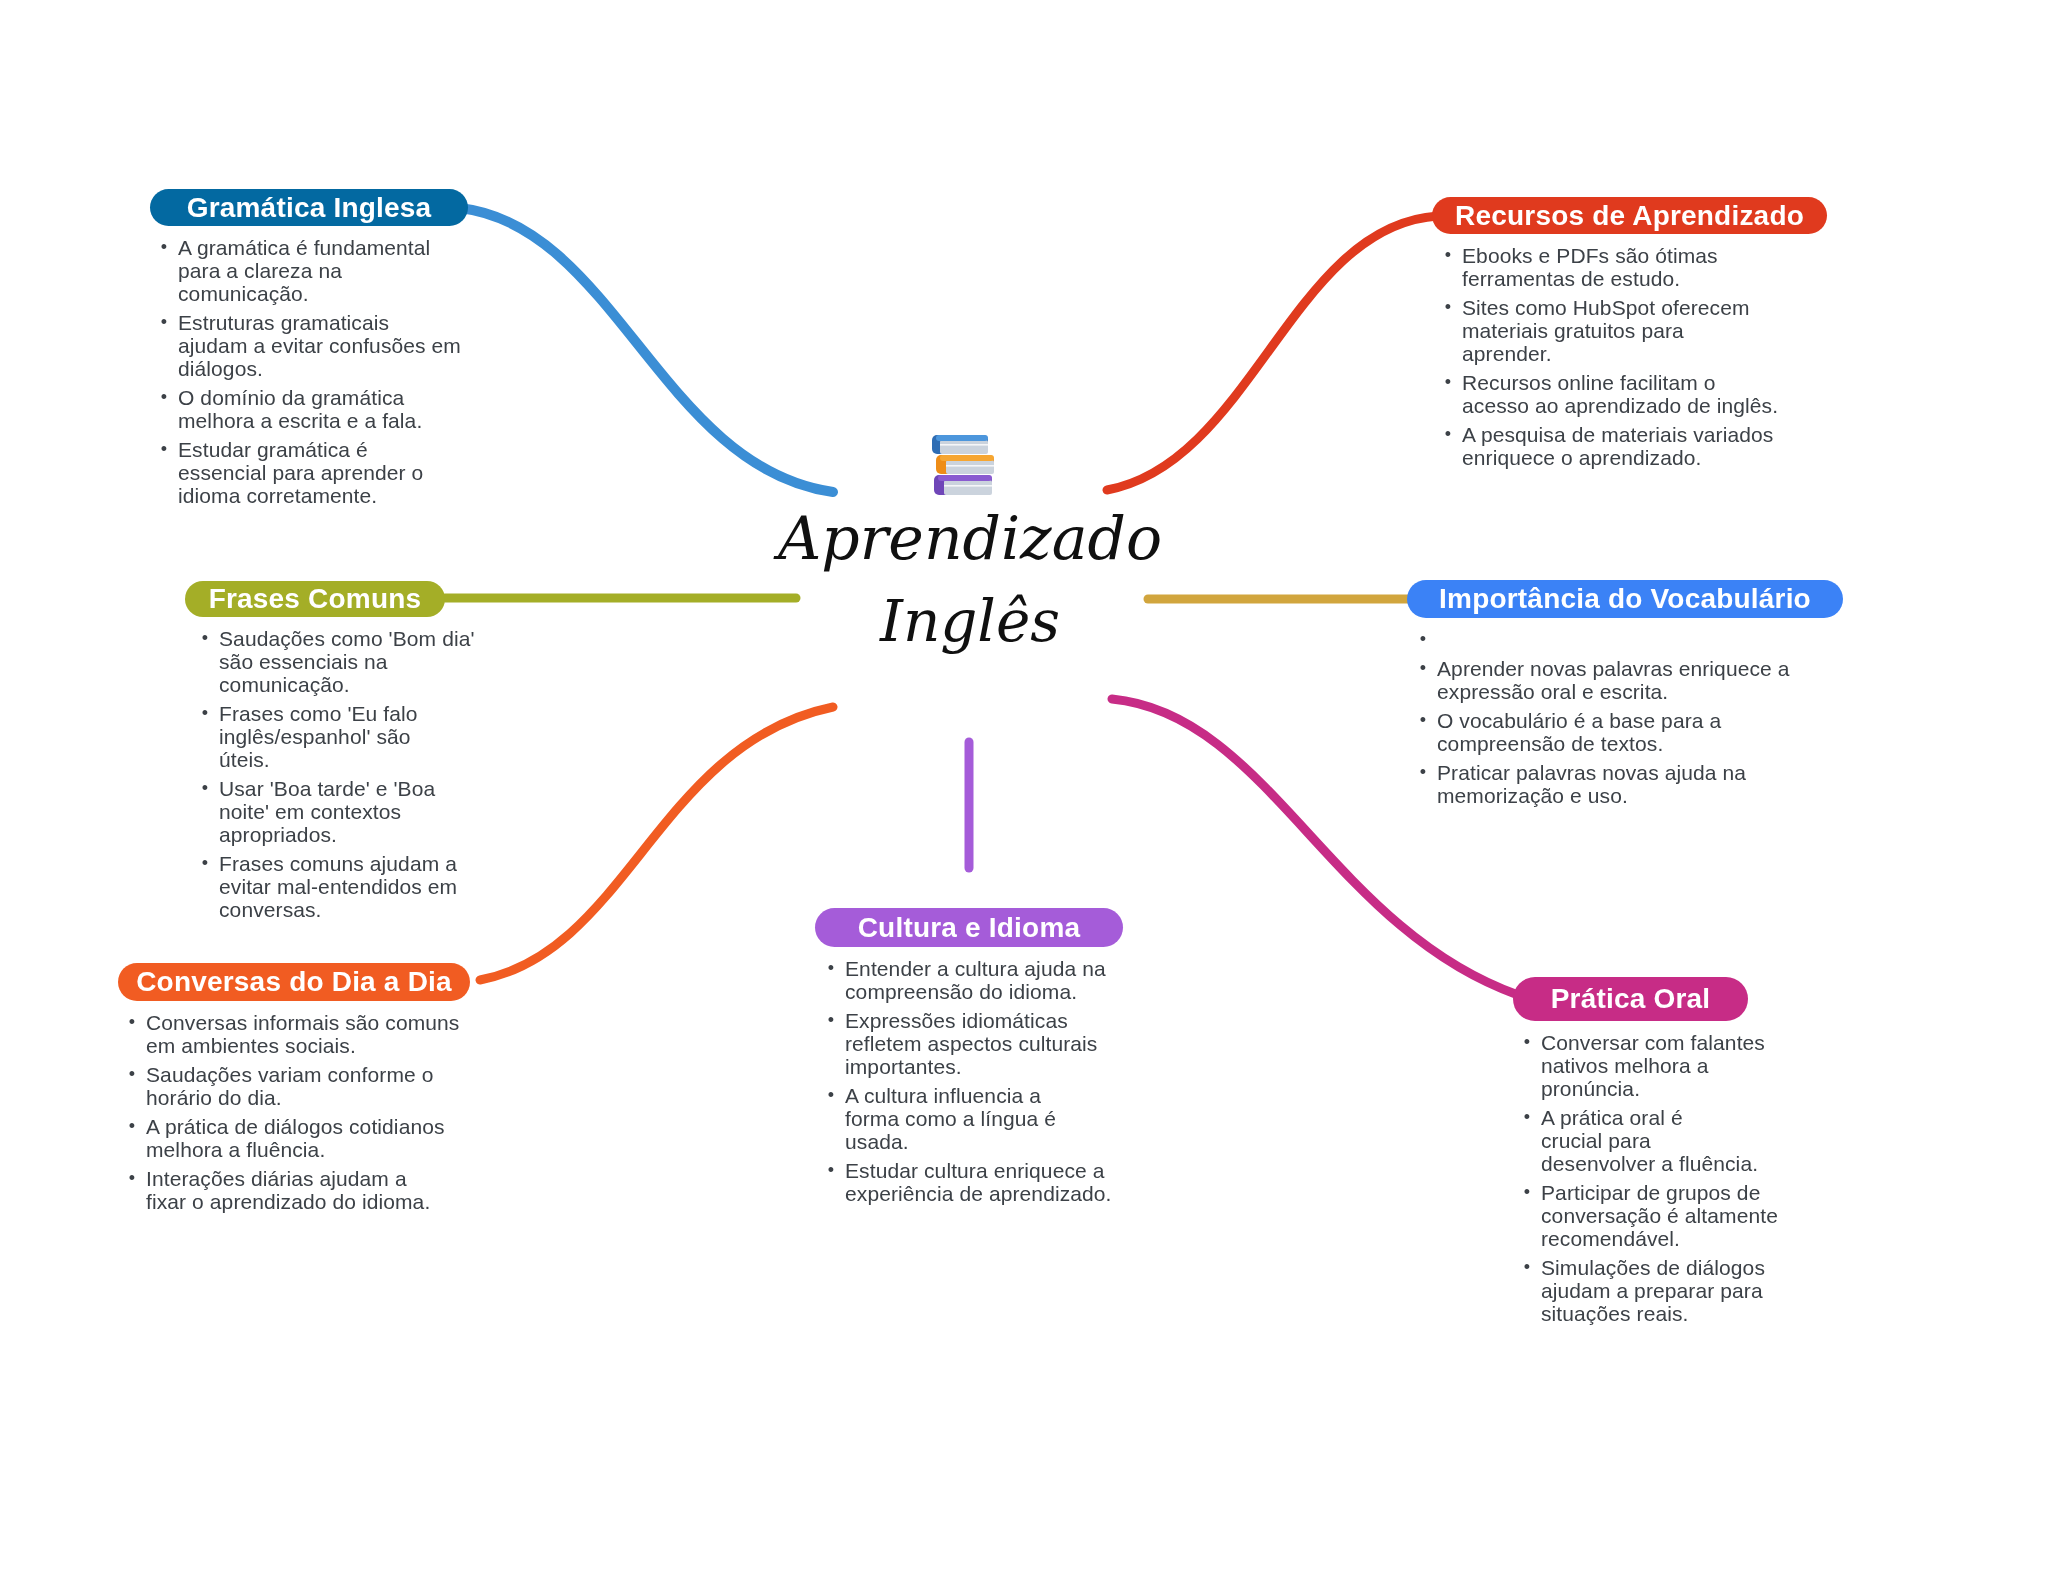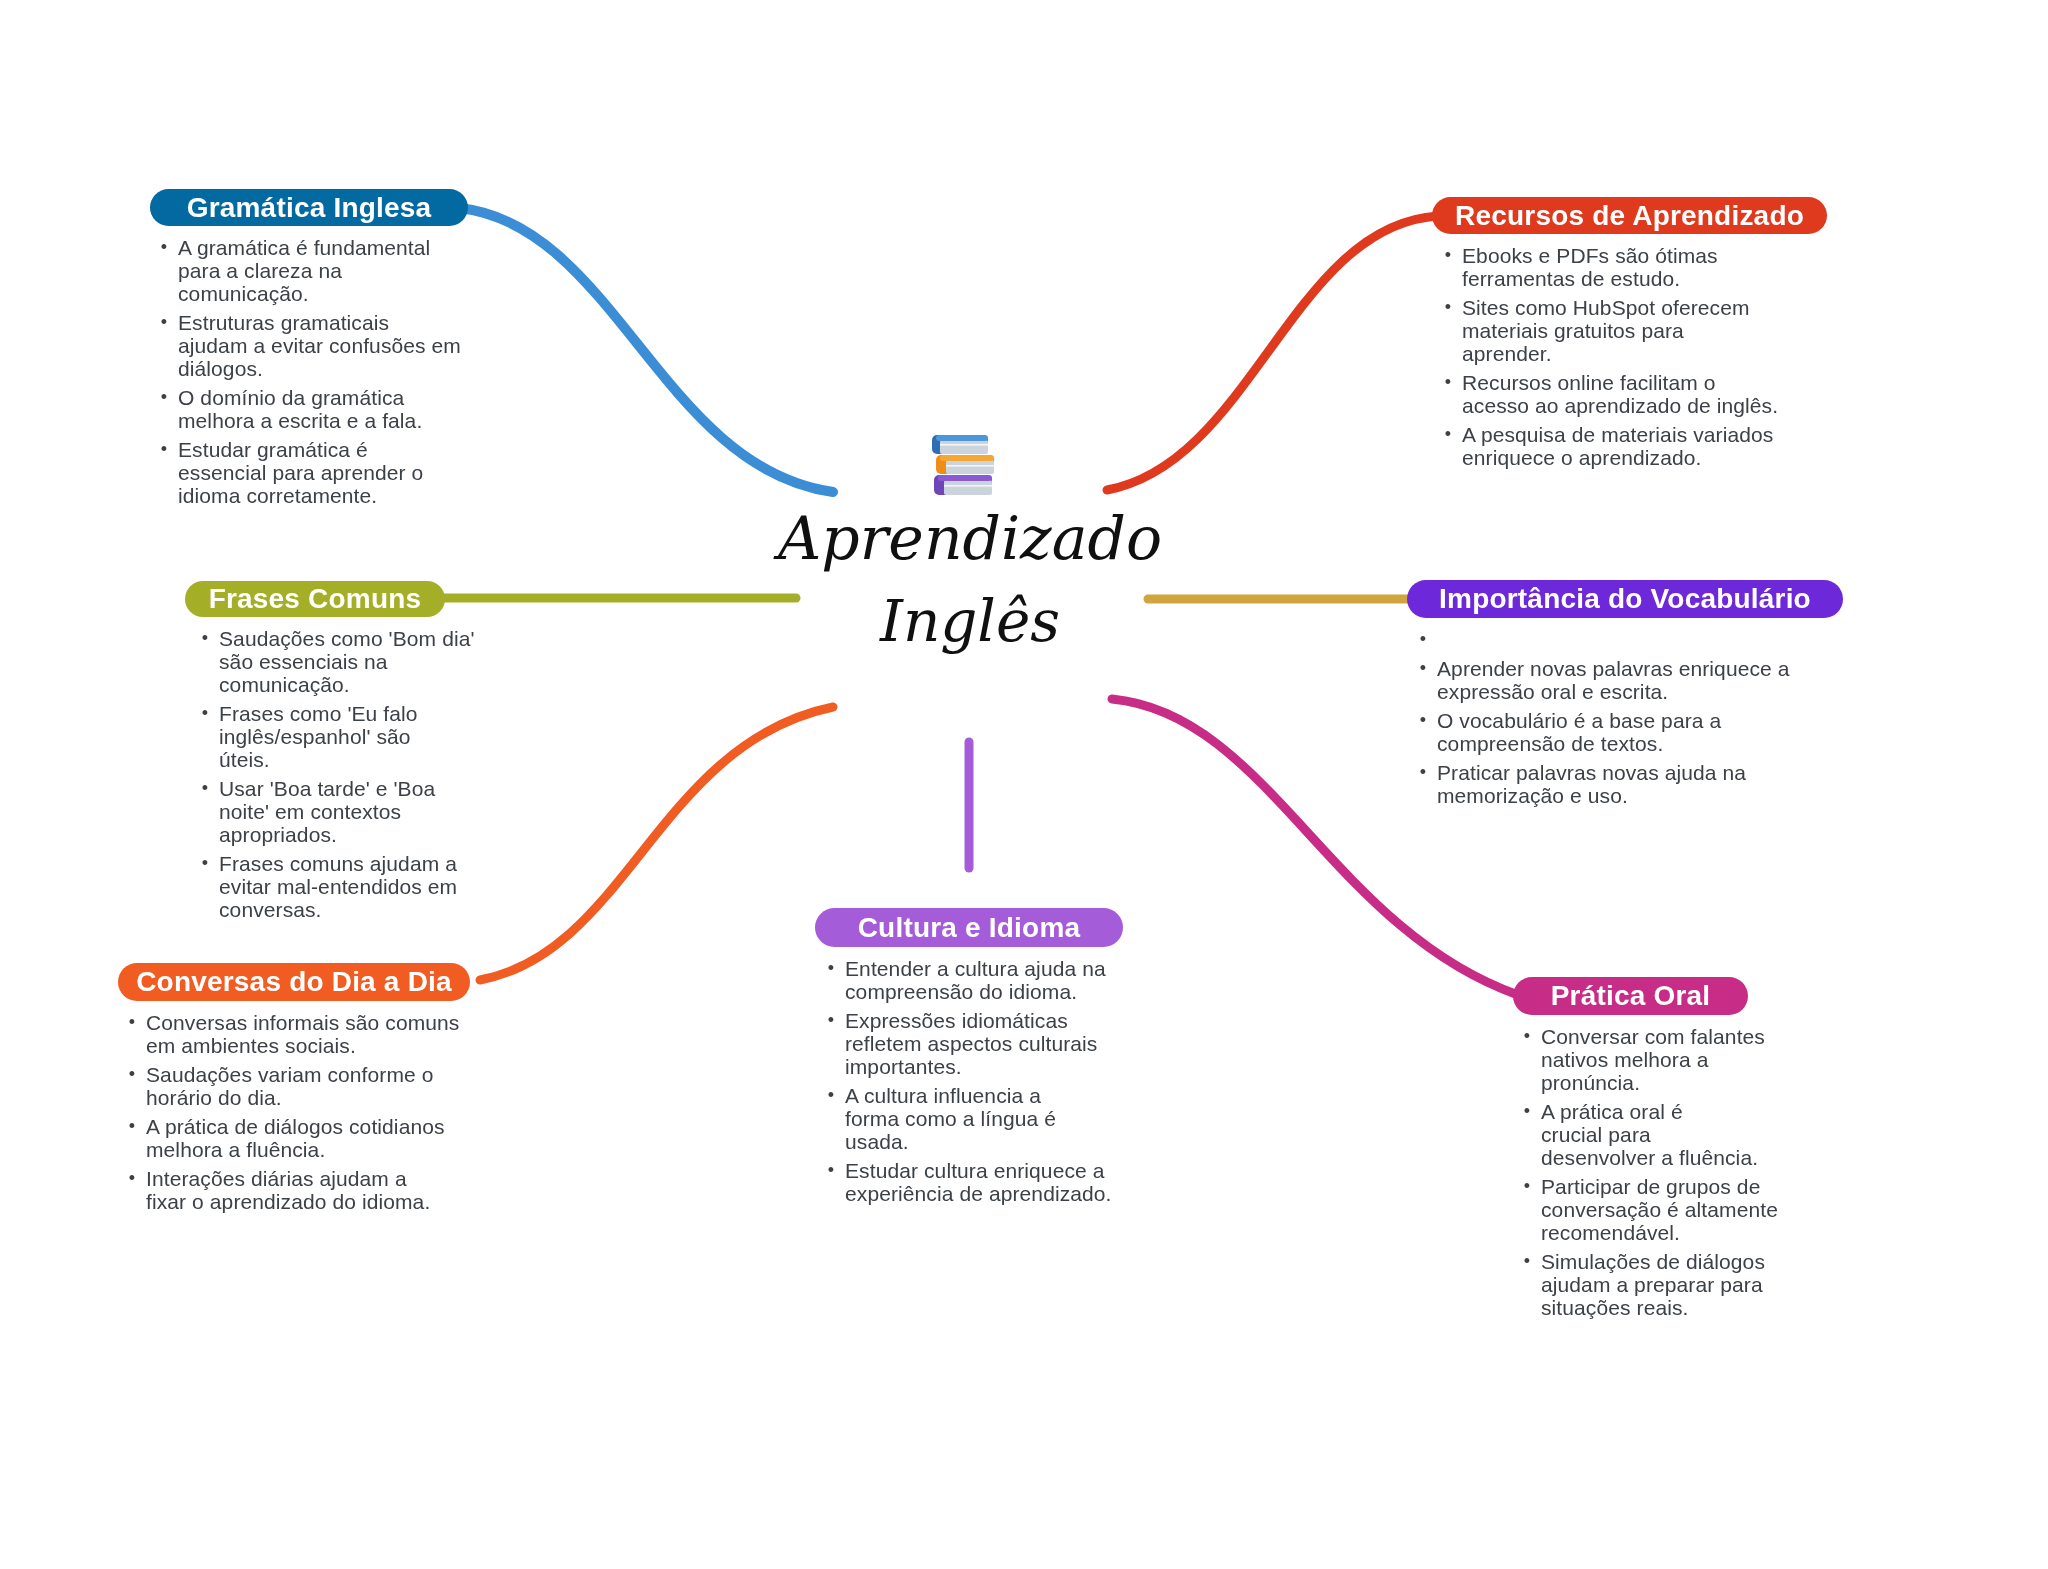--- a/index.html
+++ b/index.html
@@ -218,21 +218,21 @@
         </li>
       <li class="bullet">
           <span class="dot">•</span>
           <span class="btext">A pesquisa de materiais variados
 enriquece o aprendizado.</span>
         </li>
     </ul>
   </section>
 
   <section class="branch" style="left:1407px;top:580px;width:460px;">
-    <div class="pill" style="width: 436px; height: 38px; background: #6d28d9;">
+    <div class="pill" style="width: 436px; height: 38px; background: #3b82f6;">
       <span>Importância do Vocabulário</span>
     </div>
     <ul class="bullets" style="margin-left:8px;">
       <li class="bullet">
           <span class="dot">•</span>
         </li>
       <li class="bullet">
           <span class="dot">•</span>
           <span class="btext">Aprender novas palavras enriquece a
 expressão oral e escrita.</span>
@@ -244,21 +244,21 @@
         </li>
       <li class="bullet">
           <span class="dot">•</span>
           <span class="btext">Praticar palavras novas ajuda na
 memorização e uso.</span>
         </li>
     </ul>
   </section>
 
   <section class="branch" style="left:1513px;top:977px;width:360px;">
-    <div class="pill" style="width: 235px; height: 38px; background: rgb(199, 44, 134);">
+    <div class="pill" style="width: 235px; height: 44px; background: rgb(199, 44, 134);">
       <span>Prática Oral</span>
     </div>
     <ul class="bullets" style="margin-left:6px;">
       <li class="bullet">
           <span class="dot">•</span>
           <span class="btext">Conversar com falantes
 nativos melhora a
 pronúncia.</span>
         </li>
       <li class="bullet">

